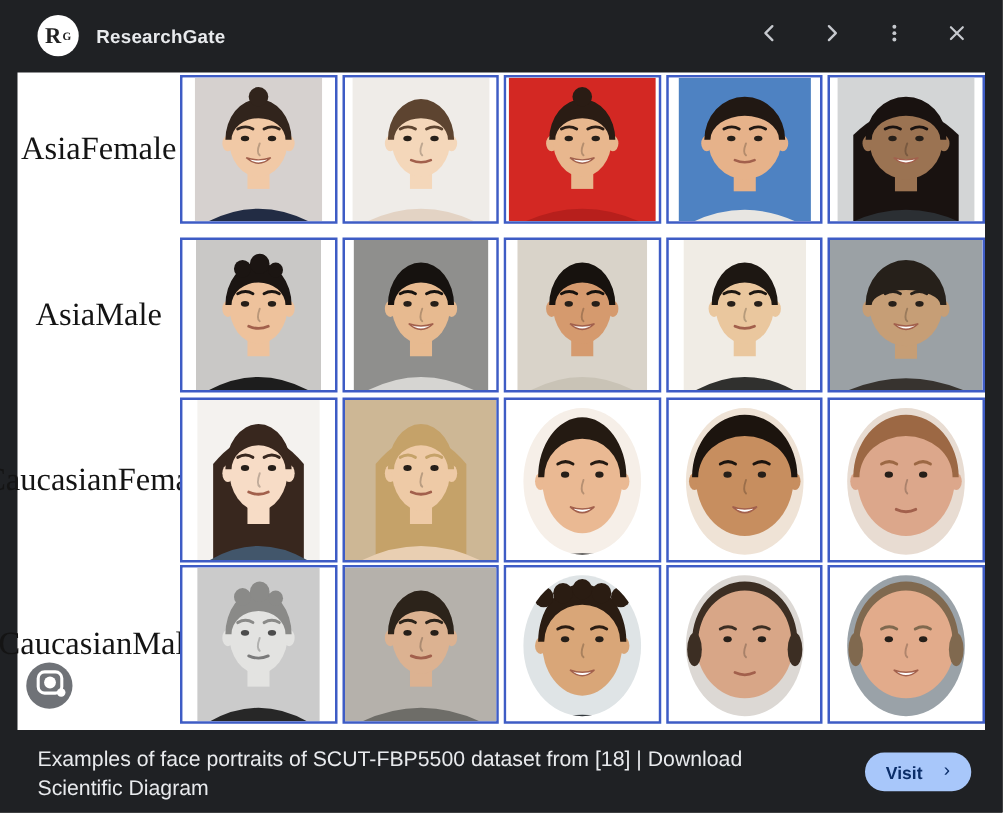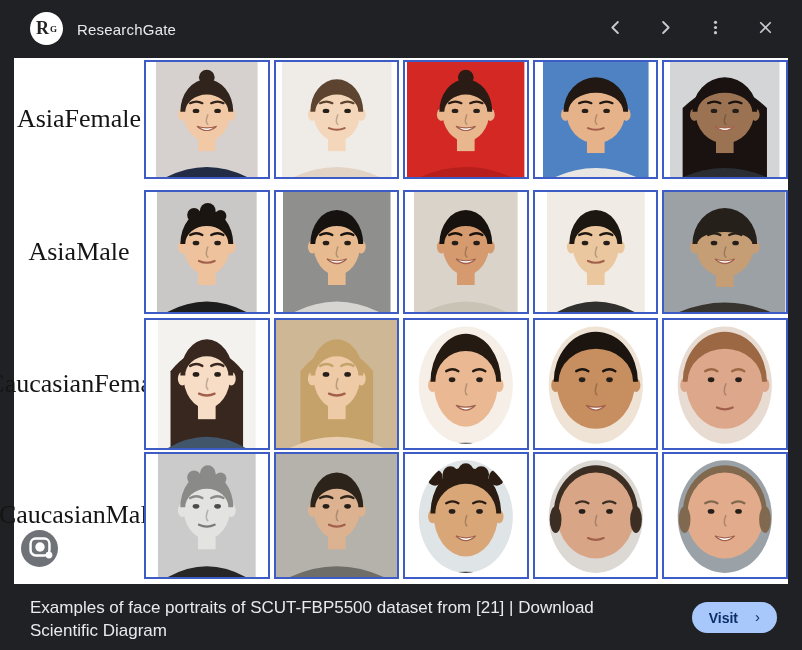--- a/index.html
+++ b/index.html
@@ -6,21 +6,21 @@
   #stage{position:relative;width:802px;height:650px;background:var(--page-bg,#1f2124);
          font-family:"Liberation Sans",sans-serif;overflow:hidden;}
   
   .topbar{position:absolute;left:14px;top:0;width:788px;height:58px;}
   .logo{position:absolute;left:16px;top:12px;width:33px;height:33px;border-radius:50%;
         background:#fff;display:flex;align-items:center;justify-content:center;
         font-family:"Liberation Serif",serif;color:#222;}
   .logo .r{font-size:18px;font-weight:600;}
   .logo .g{font-size:9px;vertical-align:super;margin-left:1px;font-weight:600;}
   .src-title{position:absolute;left:63px;top:0;height:58px;display:flex;align-items:center;
-             color:var(--topbar-text,#e8eaed);font-size:15px;font-weight:400;letter-spacing:.2px;}
+             color:var(--topbar-text,#e8eaed);font-size:15px;font-weight:700;letter-spacing:.2px;}
   .controls{position:absolute;right:26px;top:0;height:58px;display:flex;align-items:center;gap:28px;}
   .ctl{width:22px;height:22px;display:flex;align-items:center;justify-content:center;
        color:var(--icon-color,#c6c9ce);cursor:pointer;}
   
   .panel{position:absolute;left:14px;top:58px;width:774px;height:526px;background:#fff;}
   .rowlabel{position:absolute;left:0;width:130px;display:flex;align-items:center;justify-content:center;
             text-align:left;font-family:"Liberation Serif",serif;font-size:26px;color:#141414;line-height:1.42;}
   .g-row{position:absolute;left:130px;width:644px;display:flex;gap:4px;box-sizing:border-box;}
   .cell{flex:1;border:2px solid var(--cell-border,#3e5cc5);background:#fff;position:relative;
         overflow:hidden;box-sizing:border-box;}
@@ -647,20 +647,20 @@
   <div class="lens">
     <span>
       <svg width="34" height="34" viewBox="0 0 36 36">
         <rect x="8" y="9" width="20" height="18" rx="5.5" fill="none" stroke="#fff" stroke-width="2.6"></rect>
         <circle cx="18" cy="18" r="5" fill="#fff"></circle>
         <circle cx="27.5" cy="26.5" r="3.6" fill="#fff"></circle>
       </svg>
     </span>
   </div>
 
-  <div class="caption">Examples of face portraits of SCUT-FBP5500 dataset from [21] | Download Scientific Diagram</div>
+  <div class="caption">Examples of face portraits of SCUT-FBP5500 dataset from [18] | Download Scientific Diagram</div>
 
   <button class="visit">
     <span>Visit</span>
     <span class="chev">›</span>
   </button>
 
 </div>
 
 </body></html>

